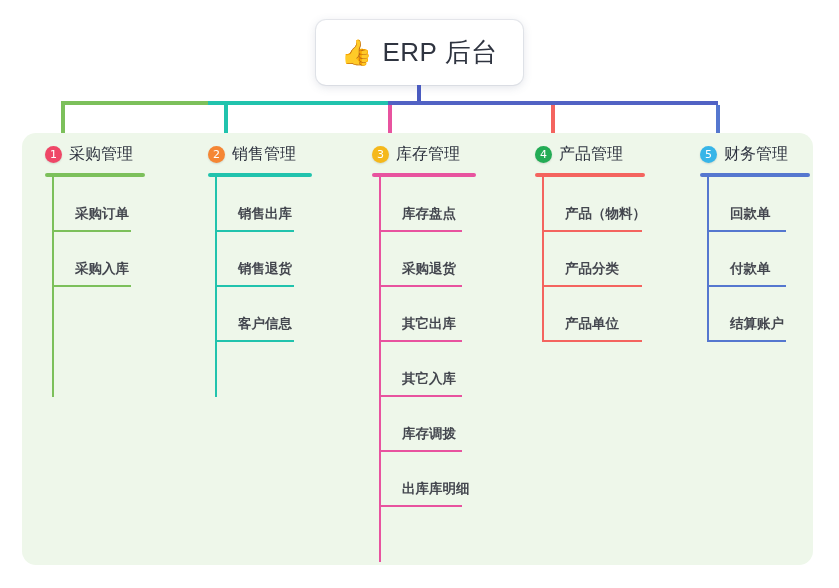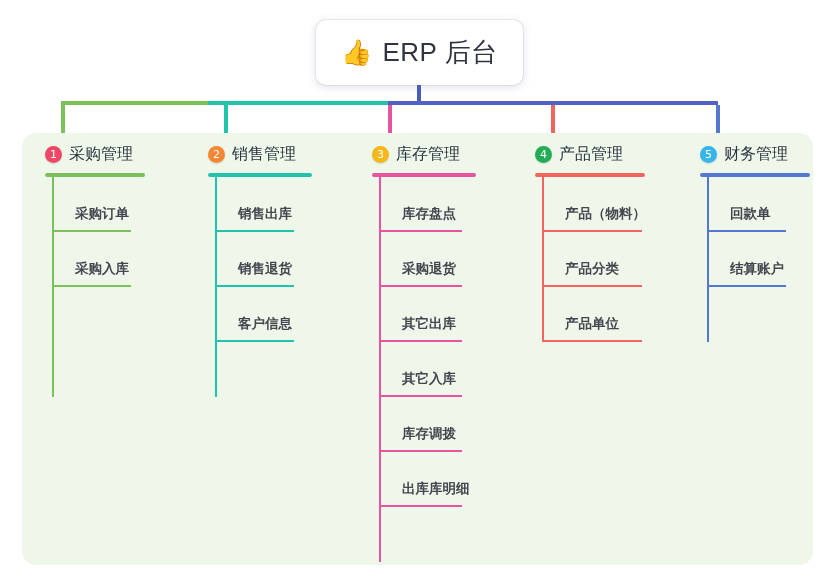--- a/index.html
+++ b/index.html
@@ -194,20 +194,24 @@
           <span class="col-title">财务管理</span>
         </div>
         <div class="col-rule" style="width: 110px; background: rgb(85, 119, 207);"></div>
         <div class="leaves">
           <div class="spine" style="background: rgb(85, 119, 207); height: 165px;"></div>
           <div class="leaf">
             <span class="leaf-txt">回款单</span>
             <div class="leaf-rule" style="width: 78px; background: rgb(85, 119, 207);"></div>
           </div>
           <div class="leaf">
+            <span class="leaf-txt">付款单</span>
+            <div class="leaf-rule" style="width: 78px; background: rgb(85, 119, 207);"></div>
+          </div>
+          <div class="leaf">
             <span class="leaf-txt">结算账户</span>
             <div class="leaf-rule" style="width: 78px; background: rgb(85, 119, 207);"></div>
           </div>
         </div>
       </div>
     </div>
 
 </div>
 
 </body></html>

